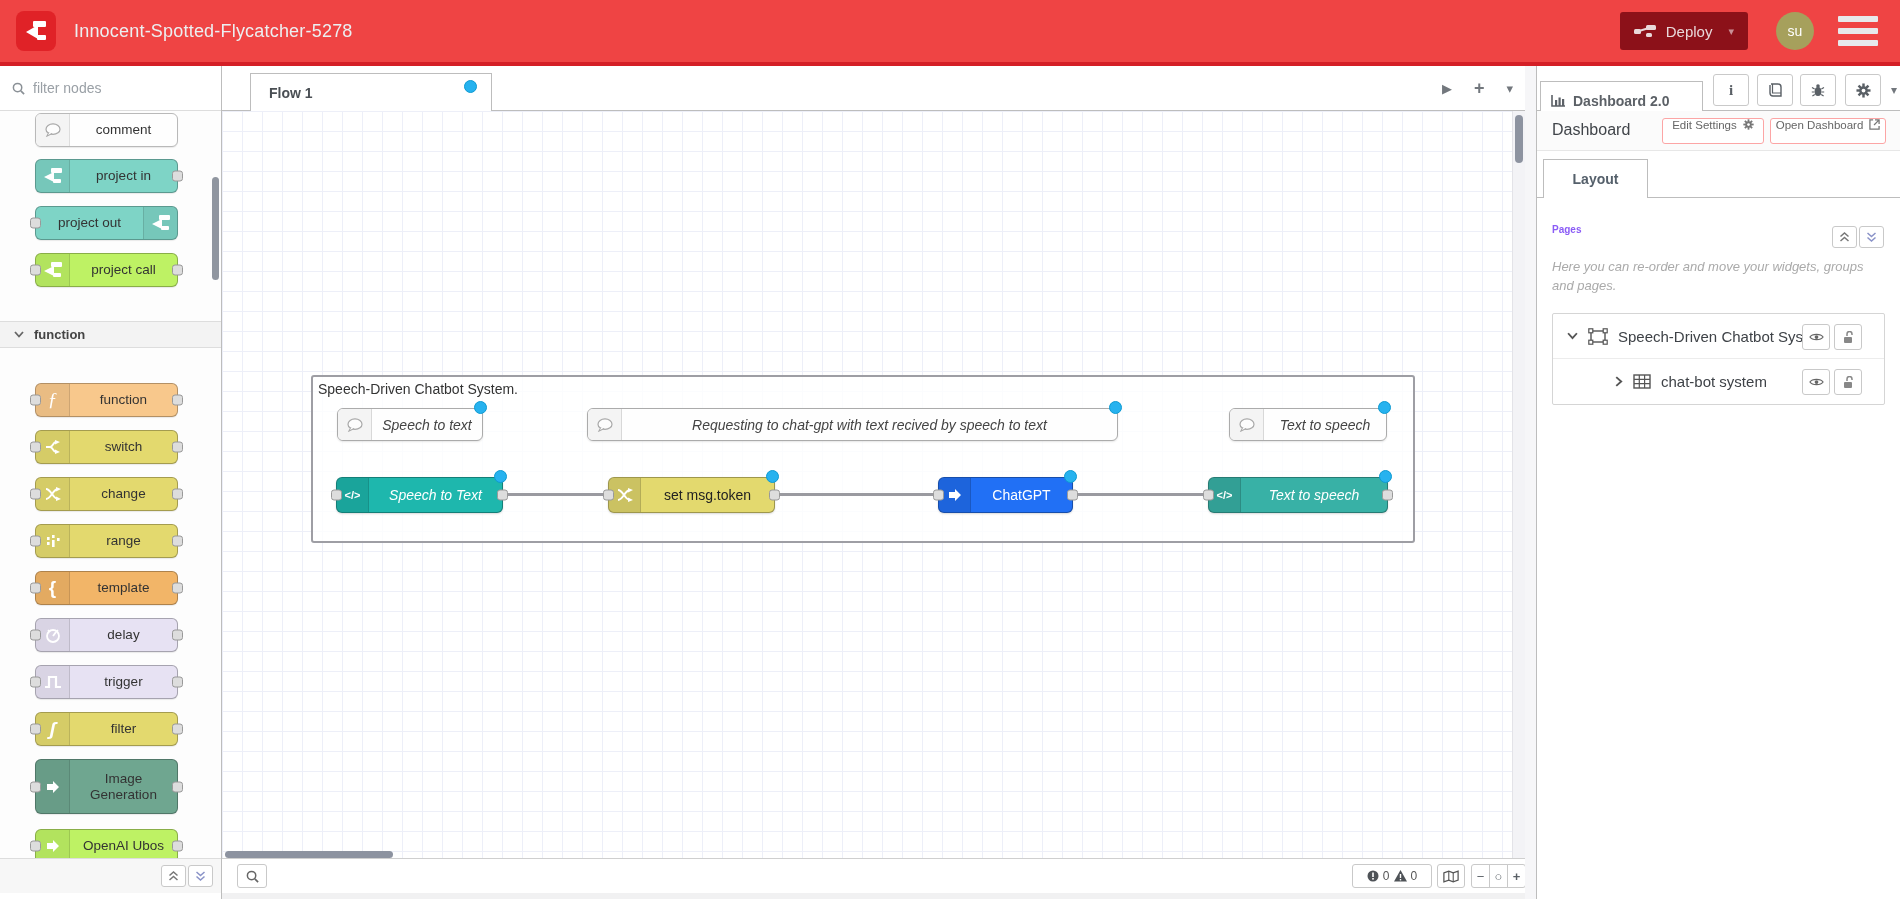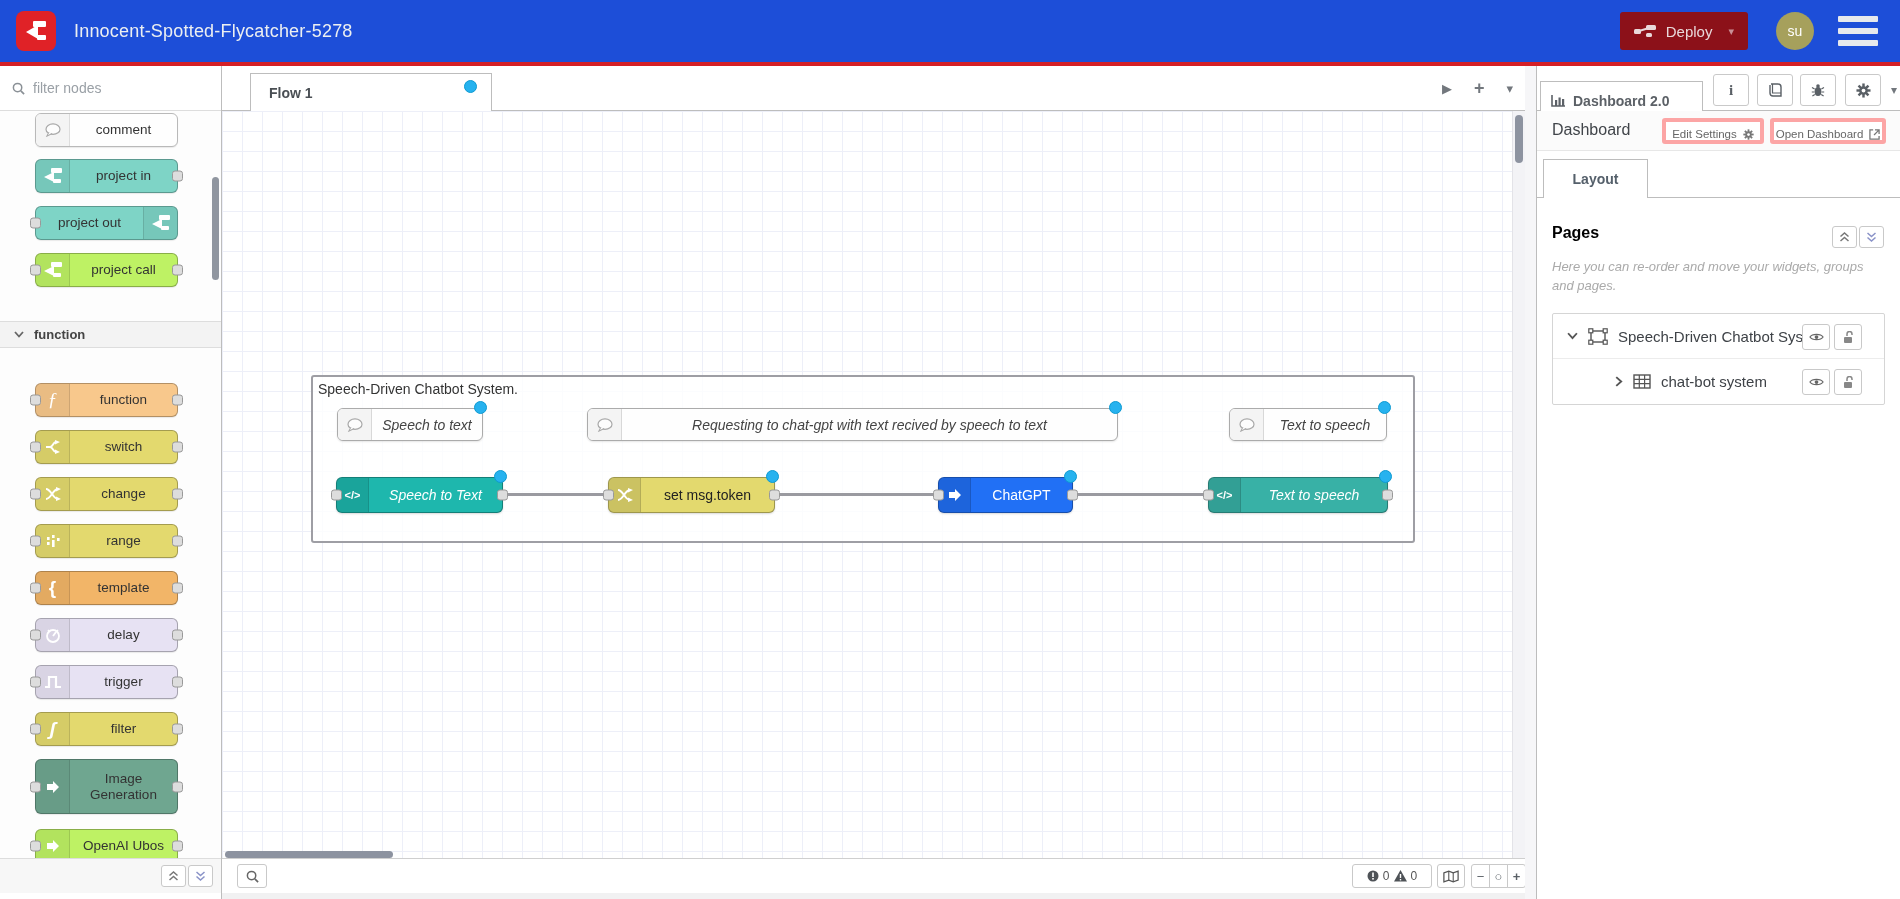--- a/index.html
+++ b/index.html
@@ -2,21 +2,21 @@
 <html><head>
 <meta charset="utf-8">
 <style>
   * { margin:0; padding:0; box-sizing:border-box; }
   html,body { width:1900px; height:899px; overflow:hidden; background:#fff;
     font-family:"Liberation Sans", sans-serif; }
   .app { position:relative; width:1900px; height:899px; }
 
   
   .header { position:absolute; left:0; top:0; width:1900px; height:62px;
-    background:#1d4ed8; display:flex; align-items:center; }
+    background:#ef4444; display:flex; align-items:center; }
   .redline { position:absolute; left:0; top:62px; width:1900px; height:4px; background:#d41f26; }
   .logo { width:40px; height:40px; margin-left:16px; border-radius:8px; background:#e02227;
     display:flex; align-items:center; justify-content:center; }
   .app-title { color:#eceff1; font-size:18px; margin-left:18px; letter-spacing:.2px; }
   .header-right { position:absolute; right:0; top:0; height:62px; display:flex; align-items:center; }
   .deploy-btn { height:38px; background:#8c1119; border-radius:3px; color:#e9d9da;
     display:flex; align-items:center; padding:0 14px; font-size:15px; cursor:pointer; margin-right:28px; }
   .deploy-btn .dicon { margin-right:10px; display:flex; }
   .deploy-btn .dcaret { margin-left:16px; font-size:11px; color:#c98f95; }
   .avatar { width:38px; height:38px; border-radius:50%; background:#a6a05c; color:#fff;
@@ -97,25 +97,25 @@
   .bstrip { position:absolute; left:0; top:827px; width:100%; height:6px; background:#f1f1f2; }
 
   
   .gutter { position:absolute; left:1525px; top:66px; width:12px; height:833px; background:#f6f6f8; border-right:1px solid #bdbdbd; }
   .sidebar { position:absolute; left:1537px; top:66px; width:363px; height:833px; background:#fff; }
   .sb-tab { left:3px; top:7px; width:163px; height:38px; padding-left:10px; gap:7px; color:#5c6167;margin-top:8px; }
   .sb-iconbtn { position:absolute; top:8px; width:36px; height:32px; font-size:15px; }
   .sb-caret { position:absolute; top:17px; right:3px; color:#72777d; font-size:12px; }
   .dash-row { position:absolute; left:0; top:45px; width:363px; height:40px; background:#fbfbfb; border-bottom:1px solid #e7e7e7; }
   .dash-title { position:absolute; left:15px; top:10px; font-size:16px; color:#41454a; }
-  .mini-btn { position:absolute; top:7px; height:26px; border:4px solid #fca5a5; border-radius:3px; background:#fff;
-    font-size:11.5px; color:#666; display:flex; align-items:flex-end; justify-content:center; gap:6px; cursor:pointer; }
+  .mini-btn { position:absolute; top:7px; height:26px; border:1px solid #fca5a5; border-radius:3px; background:#fff;
+    font-size:11.5px; color:#666; display:flex; align-items:flex-start; justify-content:center; gap:6px; cursor:pointer; }
   .layout-row { position:absolute; left:0; top:85px; width:363px; height:47px; border-bottom:1px solid #bdbdbd; }
   .layout-tab { left:6px; top:8px; width:105px; height:39px; justify-content:center; color:#55606b; }
-  .pages-title { position:absolute; left:15px; top:158px; font-size:16px; font-weight:bold; color:#000000; }
+  .pages-title { position:absolute; left:15px; top:158px; font-size:10px; font-weight:bold; color:#8b5cf6; }
   .pages-btns { position:absolute; right:16px; top:160px; display:flex; gap:2px; }
   .pages-hint { position:absolute; left:15px; top:192px; width:330px; font-size:13px; font-style:italic; color:#aaa; line-height:1.45; }
   .tree { position:absolute; left:15px; top:247px; width:333px; border:1px solid #d5d5d5; border-radius:2px; background:#fff; }
   .tree-row { position:relative; height:45px; display:flex; align-items:center; font-size:15px; color:#3e4247;
     border-bottom:1px solid #ececec; overflow:hidden; white-space:nowrap; }
   .tree-row:last-child { border-bottom:none; }
   .row-btn { position:absolute; top:10px; width:28px; height:26px; background:#fff; }
   .eye-btn { right:54px; } .lock-btn { right:22px; }
 </style>
 </head>

